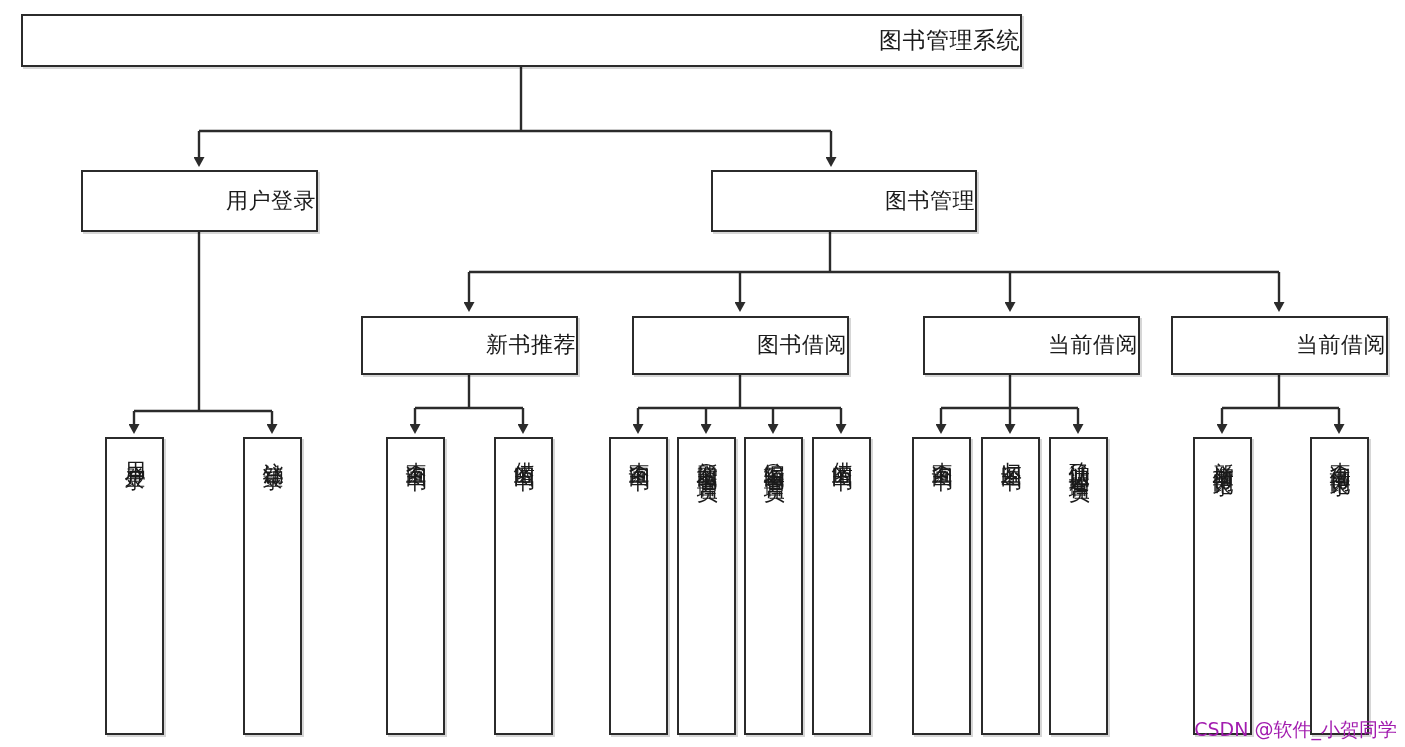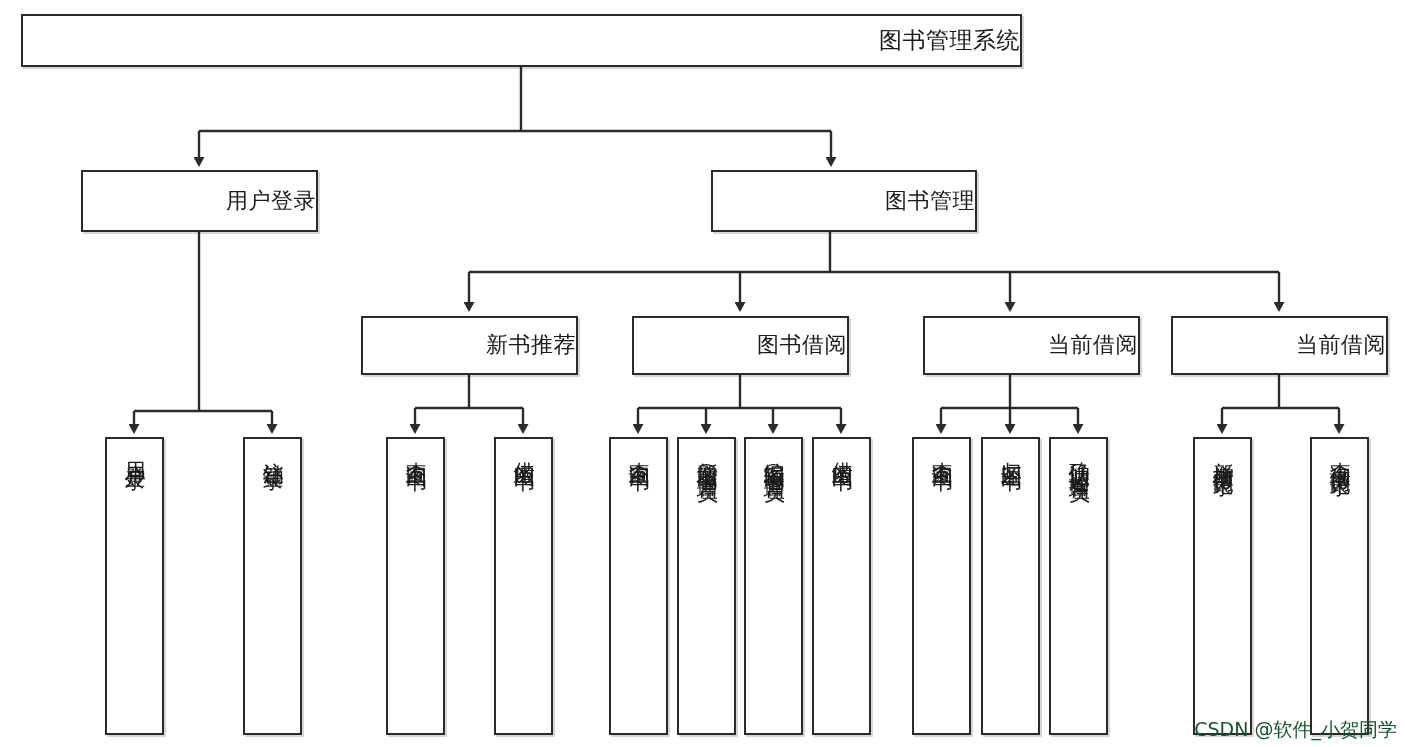--- a/index.html
+++ b/index.html
@@ -57,21 +57,21 @@
     font-size: 21px;
     line-height: 1.22;
     letter-spacing: 3px;
     white-space: nowrap;
   }
   .watermark {
     position: absolute;
     right: 8px;
     bottom: 4px;
     font-size: 19px;
-    color: #14532d;
+    color: #a21caf;
     font-family: "DejaVu Sans", "Liberation Sans", sans-serif;
     white-space: nowrap;
     user-select: none;
   }
 </style>
 </head>
 <body>
 
 <div id="canvas">
 

